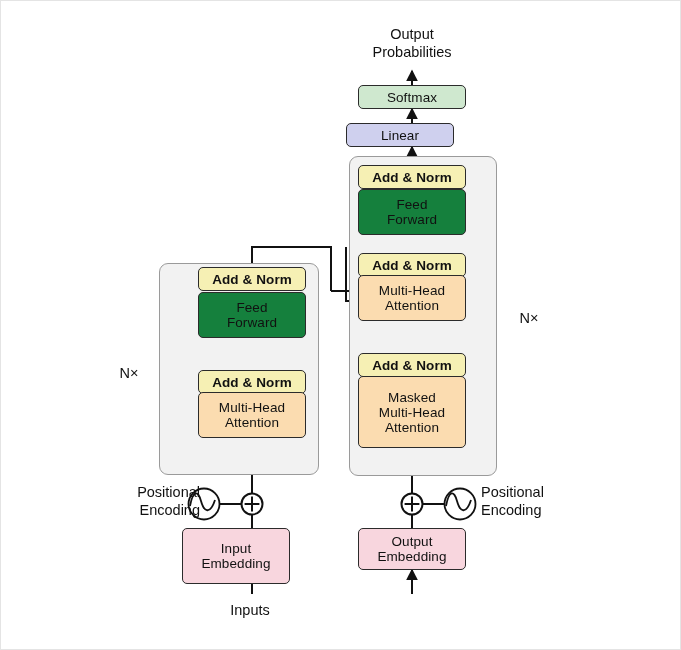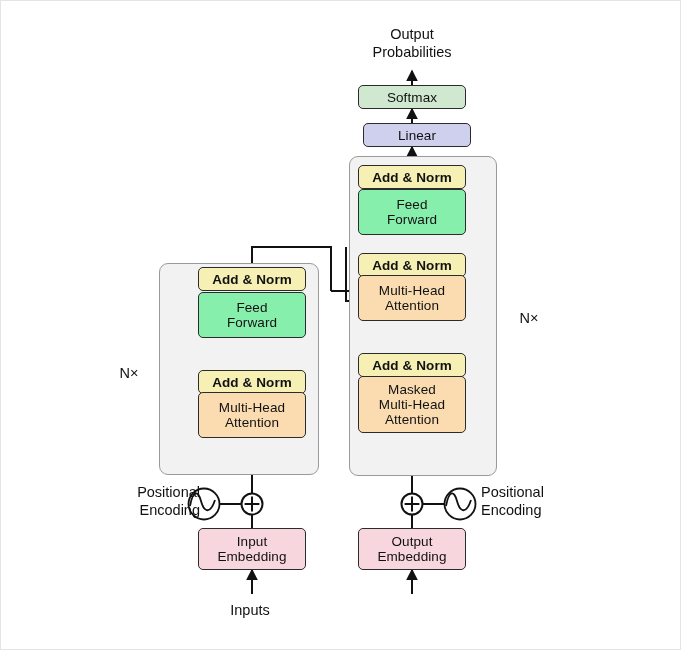--- a/index.html
+++ b/index.html
@@ -49,21 +49,21 @@
     background: #f2f2f2;
   }
   .lbl {
     position: absolute;
     font-size: 14.5px;
     line-height: 18px;
     color: #111111;
     text-align: center;
   }
   .addnorm { background: #f6f0b4; font-weight: bold; }
-  .ff      { background: #86efac; }
+  .ff      { background: #15803d; }
   .attn    { background: #fbdcb0; }
   .softmax { background: #cfe8cf; }
   .linear  { background: #cfd0ee; }
   .embed   { background: #f8d6de; }
 </style>
 </head>
 <body>
 
 <div id="canvas">
 
@@ -174,21 +174,21 @@
 
   <div class="lbl" style="left:337px; top:24px; width:148px;">
     <div>Output</div>
     <div>Probabilities</div>
   </div>
 
   <div class="box softmax" style="left:357px; top:84px; width:108px; height:24px;">
     <span>Softmax</span>
   </div>
 
-  <div class="box linear" style="left:362px; top:122px; width:108px; height:24px;">
+  <div class="box linear" style="left:345px; top:122px; width:108px; height:24px;">
     <span>Linear</span>
   </div>
 
   <div class="box addnorm" style="left:357px; top:164px; width:108px; height:24px;">
     <span>Add &amp; Norm</span>
   </div>
 
   <div class="box ff" style="left:357px; top:188px; width:108px; height:46px;">
     <span>Feed</span>
     <span>Forward</span>
@@ -200,21 +200,21 @@
 
   <div class="box attn" style="left:357px; top:274px; width:108px; height:46px;">
     <span>Multi-Head</span>
     <span>Attention</span>
   </div>
 
   <div class="box addnorm" style="left:357px; top:352px; width:108px; height:24px;">
     <span>Add &amp; Norm</span>
   </div>
 
-  <div class="box attn" style="left:357px; top:375px; width:108px; height:57px;">
+  <div class="box attn" style="left:357px; top:375px; width:108px; height:72px;">
     <span>Masked</span>
     <span>Multi-Head</span>
     <span>Attention</span>
   </div>
 
   <div class="box addnorm" style="left:197px; top:266px; width:108px; height:24px;">
     <span>Add &amp; Norm</span>
   </div>
 
   <div class="box ff" style="left:197px; top:291px; width:108px; height:46px;">
@@ -227,21 +227,21 @@
   </div>
 
   <div class="box attn" style="left:197px; top:391px; width:108px; height:46px;">
     <span>Multi-Head</span>
     <span>Attention</span>
   </div>
 
   <div class="lbl" style="left:108px; top:363px; width:40px;">N×</div>
   <div class="lbl" style="left:508px; top:308px; width:40px;">N×</div>
 
-  <div class="box embed" style="left:197px; top:527px; width:108px; height:42px;">
+  <div class="box embed" style="left:181px; top:527px; width:108px; height:56px;">
     <span>Input</span>
     <span>Embedding</span>
   </div>
 
   <div class="box embed" style="left:357px; top:527px; width:108px; height:42px;">
     <span>Output</span>
     <span>Embedding</span>
   </div>
 
   <div class="lbl" style="left:95px; top:482px; width:104px; text-align:right;">

